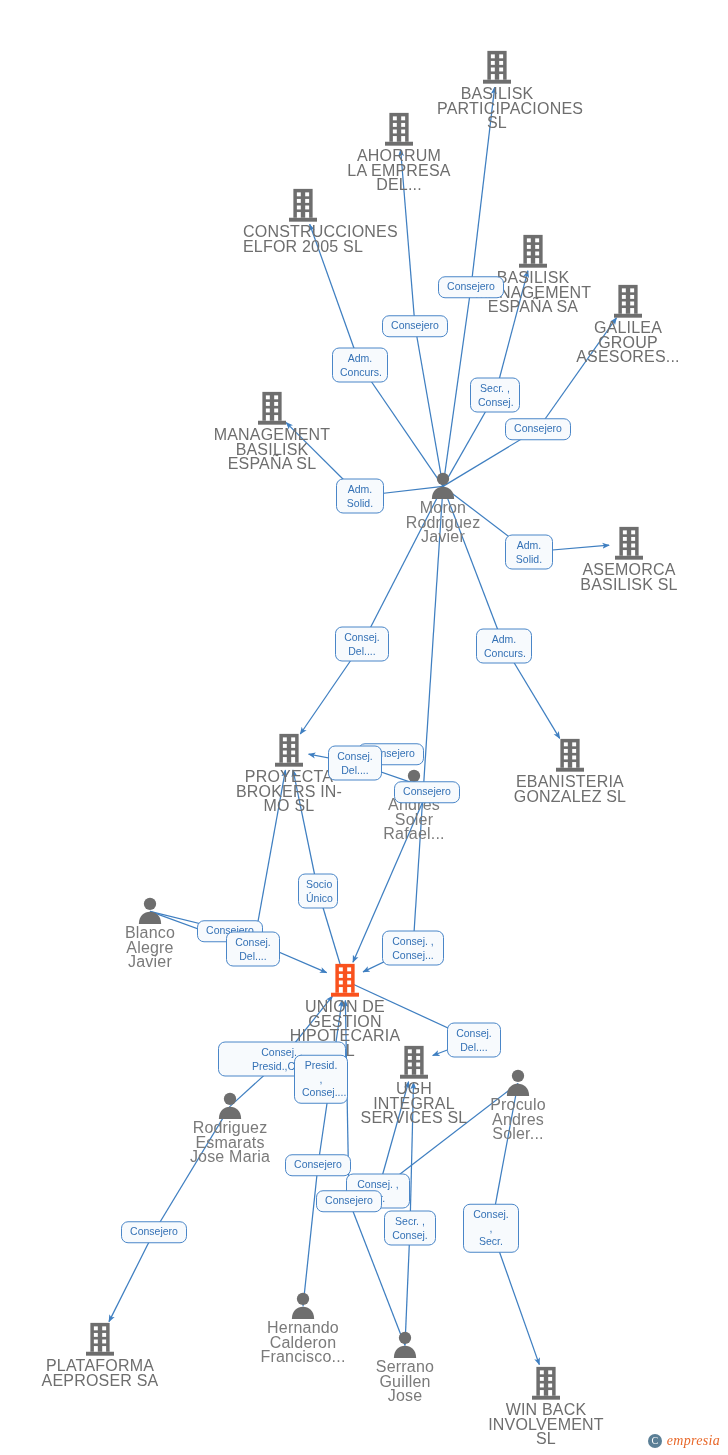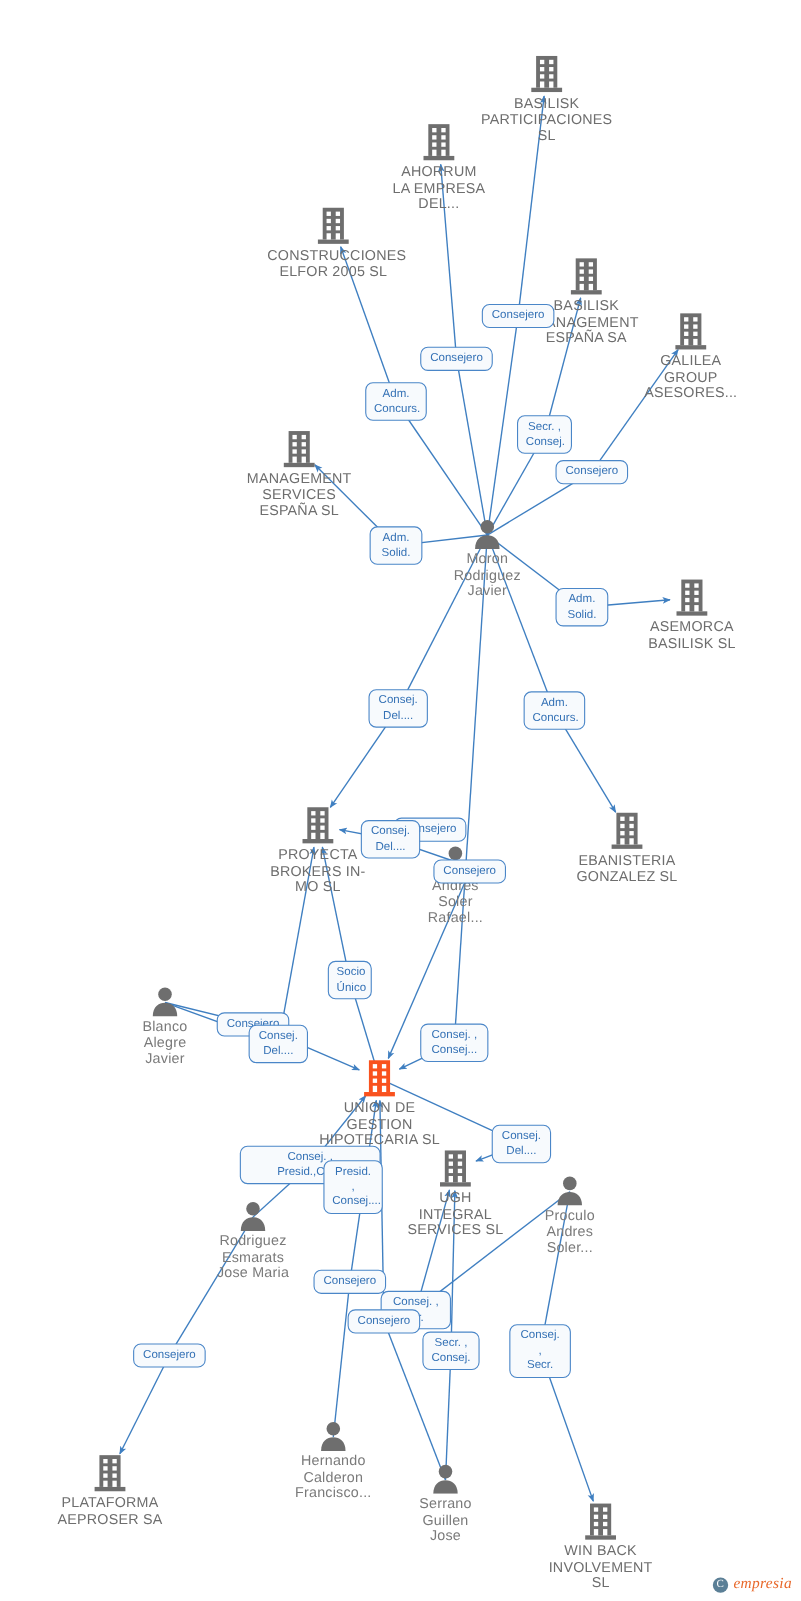--- a/index.html
+++ b/index.html
@@ -32,21 +32,21 @@
     width: 120px;
   }
   .node .glyph {
     display: block;
     margin: 0 auto;
     line-height: 0;
   }
   .node .caption {
     display: block;
     margin-top: 2px;
-    font-size: 13px;
+    font-size: 16px;
     line-height: 14.5px;
     color: #6d6d6d;
     letter-spacing: 0.2px;
     white-space: pre-line;
   }
   .node.company .caption { color: #6e6e6e; }
   .node.person .caption { color: #7a7a7a; }
   .node.focus .caption { color: #6e6e6e; }
 
   .edge-label {
@@ -254,21 +254,21 @@
               <rect x="19.5" y="5" width="4.5" height="4.5"></rect>
               <rect x="10" y="12.5" width="4.5" height="4.5"></rect>
               <rect x="19.5" y="12.5" width="4.5" height="4.5"></rect>
               <rect x="10" y="20" width="4.5" height="4.5"></rect>
               <rect x="19.5" y="20" width="4.5" height="4.5"></rect>
               <rect x="10" y="27.5" width="4.5" height="6.5"></rect>
               <rect x="19.5" y="27.5" width="4.5" height="6.5"></rect>
             </g>
           </svg></span>
         <span class="caption">MANAGEMENT
-SERVICES
+BASILISK
 ESPAÑA SL</span>
       </div>
       <div class="node person" style="left: 443px; top: 471px;">
         <span class="glyph"><svg width="28" height="28" viewBox="0 0 34 34" fill="none">
             <circle cx="17" cy="9.5" r="7.5" fill="#6e6e6e"></circle>
             <path d="M3.5 34 C3.5 23.5 10 19 17 19 C24 19 30.5 23.5 30.5 34 Z" fill="#6e6e6e"></path>
           </svg></span>
         <span class="caption">Moron
 Rodriguez
 Javier</span>

